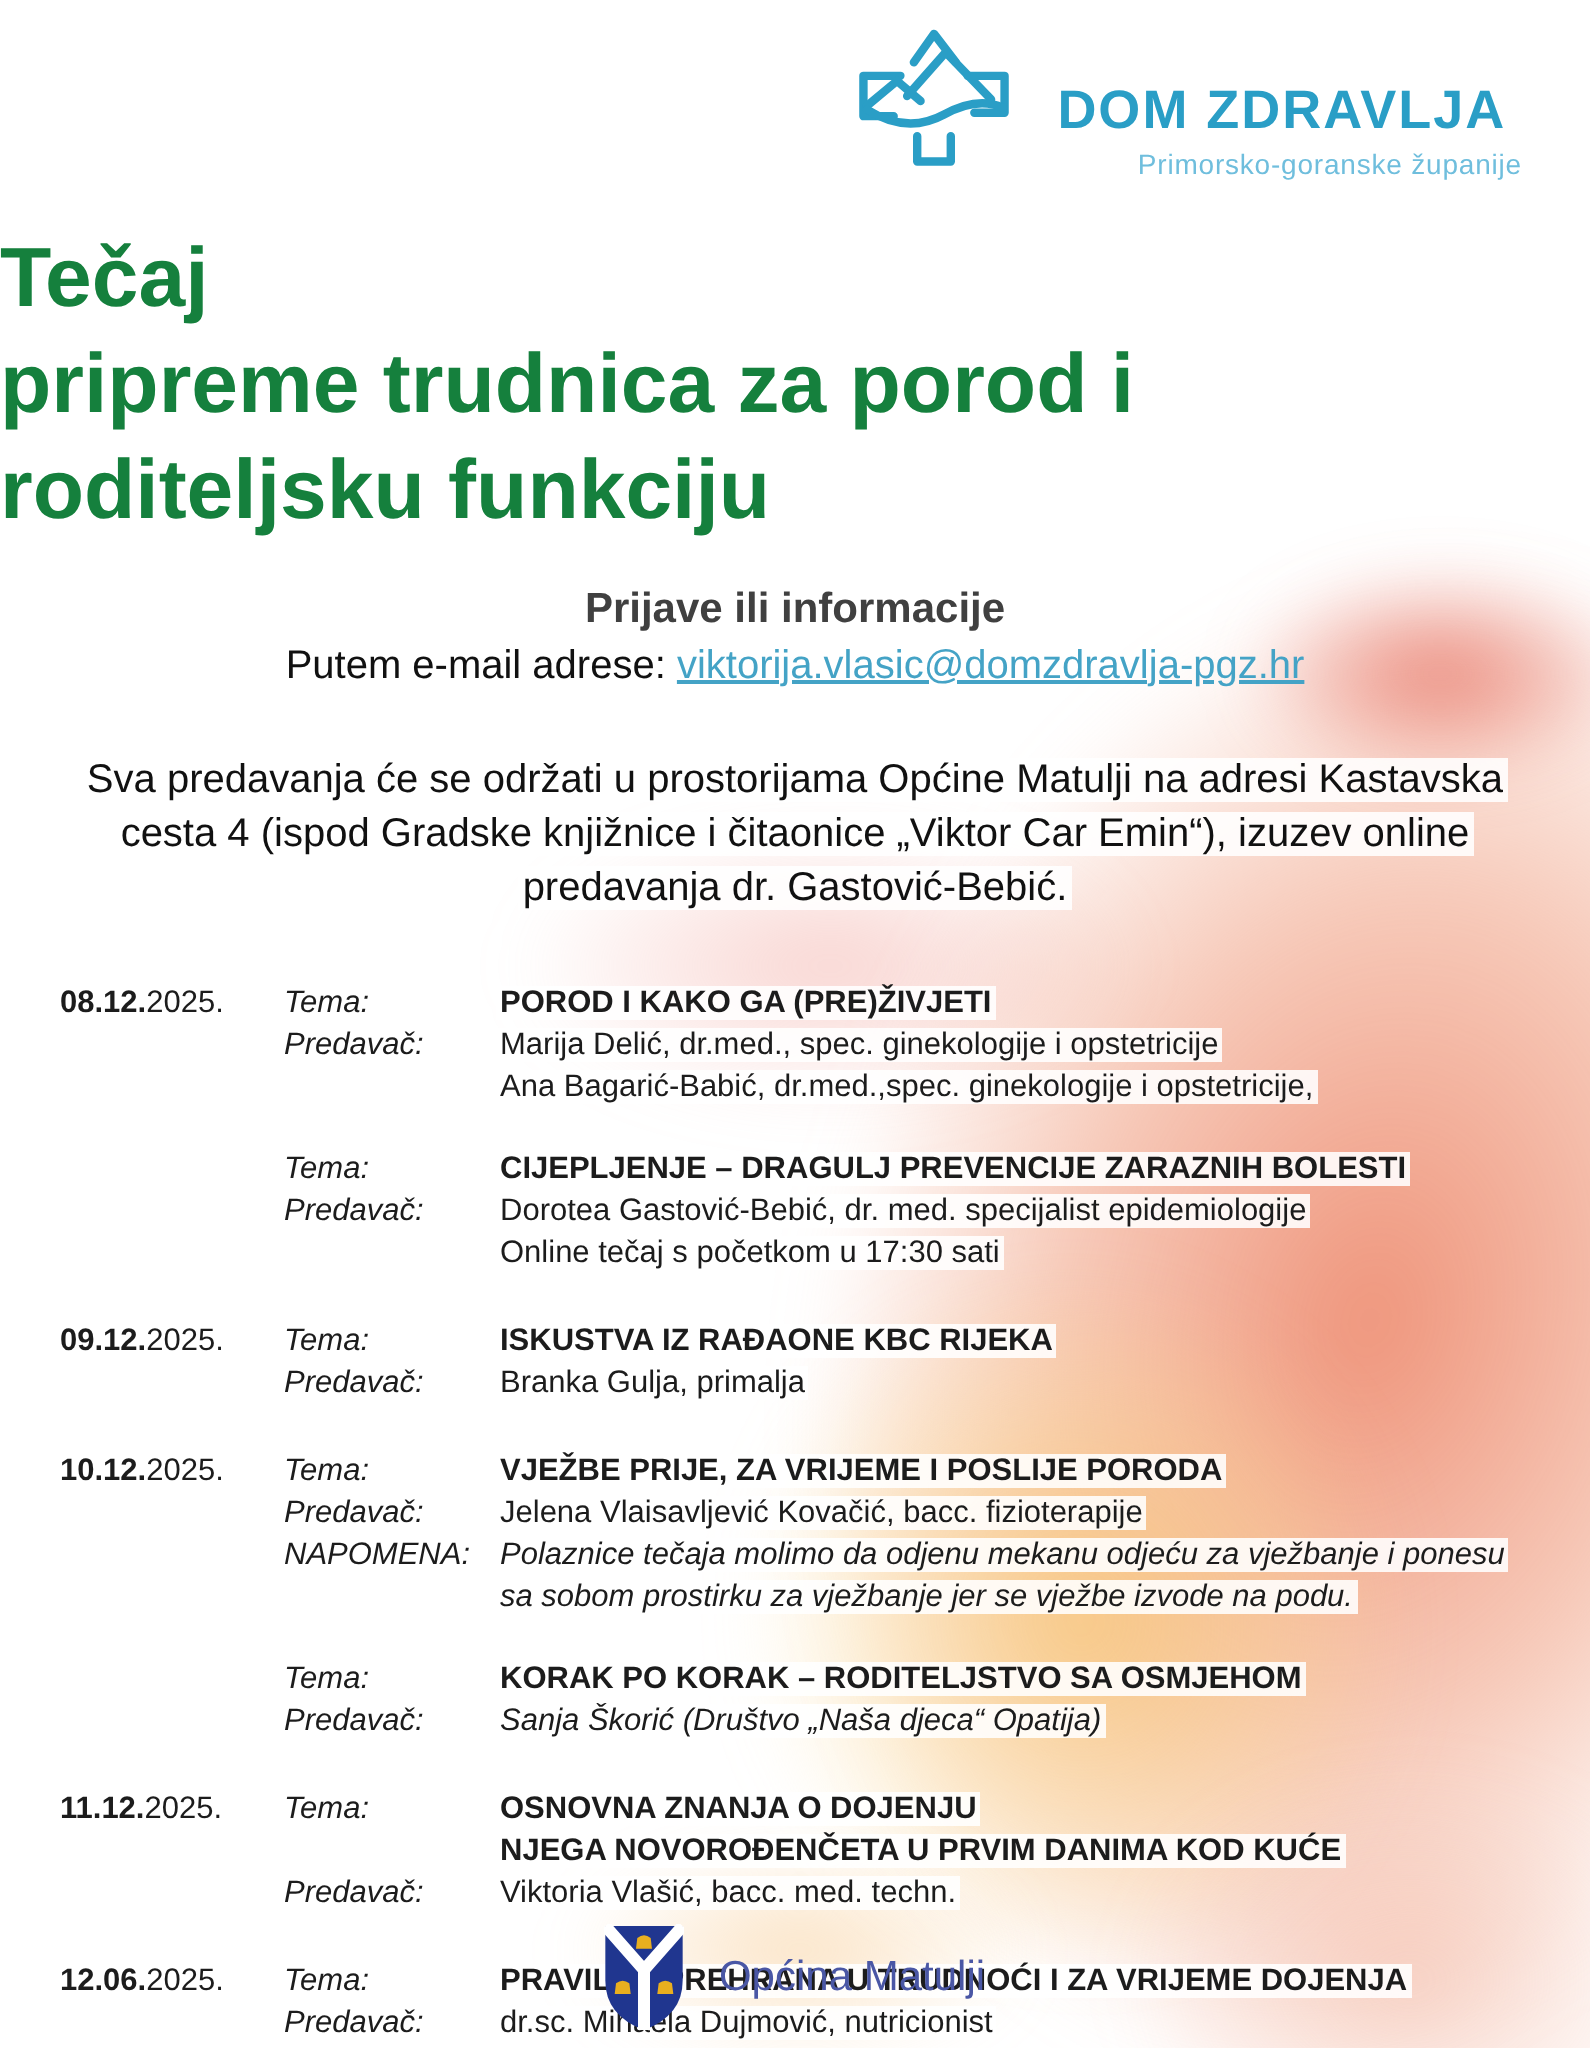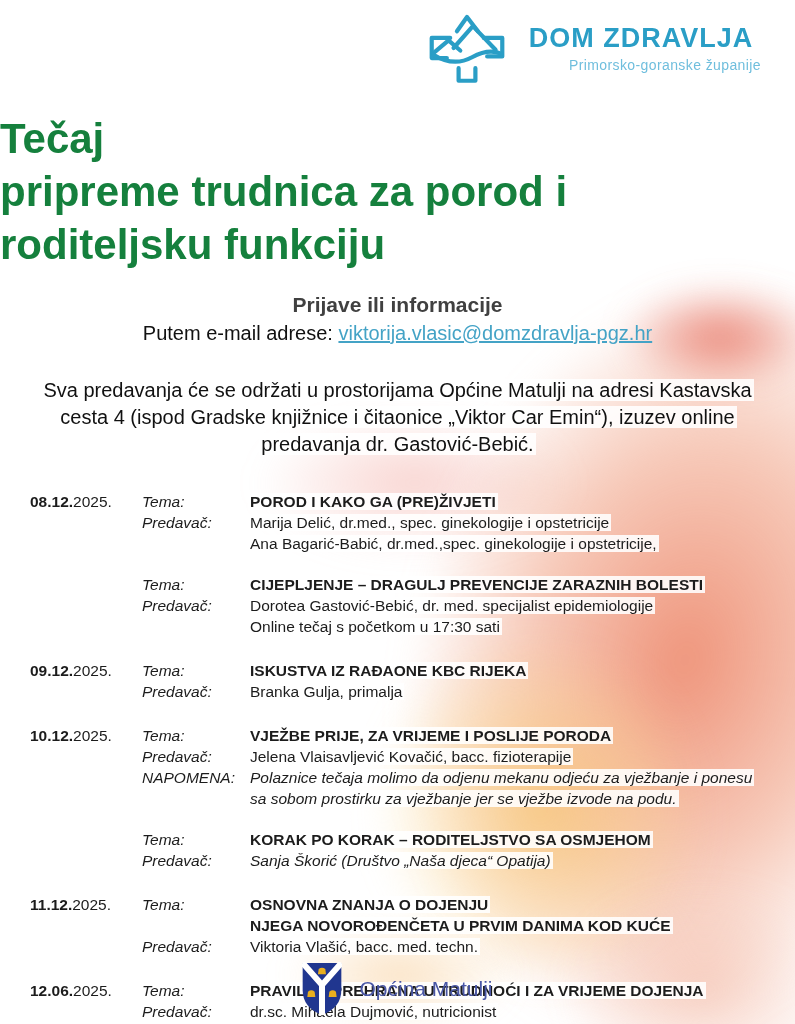--- a/index.html
+++ b/index.html
@@ -34,21 +34,21 @@
     background:radial-gradient(closest-side,rgba(247,200,140,0.55),rgba(247,200,140,0) 95%);
   }
   .blob.skin-low{
     right:-60px;top:880px;width:300px;height:220px;
     background:radial-gradient(closest-side,rgba(238,150,120,0.4),rgba(238,150,120,0) 95%);
   }
   .content{position:relative;z-index:1;}
   .hl{background:rgba(255,255,255,0.88);-webkit-box-decoration-break:clone;box-decoration-break:clone;padding:0 2px;}
 
   
-  .brand{position:absolute;top:6px;right:34px;display:flex;align-items:center;gap:10px;}
+  .brand{position:absolute;top:6px;right:34px;display:flex;align-items:flex-end;gap:10px;}
   .brand-icon{width:88px;height:84px;flex:0 0 auto;}
   .brand-text{display:flex;flex-direction:column;align-items:center;}
   .brand-name{font-size:27px;font-weight:bold;color:#2a9ec6;letter-spacing:1px;white-space:nowrap;}
   .brand-sub{font-size:14px;color:#6fbedd;letter-spacing:0.4px;margin-top:3px;white-space:nowrap;margin-left:48px;}
 
   
   .title{padding-top:112px;text-align:left;color:#15803d;font-weight:bold;font-size:42px;line-height:53px;}
   .contact-heading{margin-top:22px;text-align:center;font-size:21px;font-weight:bold;color:#404040;}
   .contact-line{margin-top:5px;text-align:center;font-size:20px;color:#111;}
   .email-link{color:#44a3c6;text-decoration:underline;cursor:pointer;}

